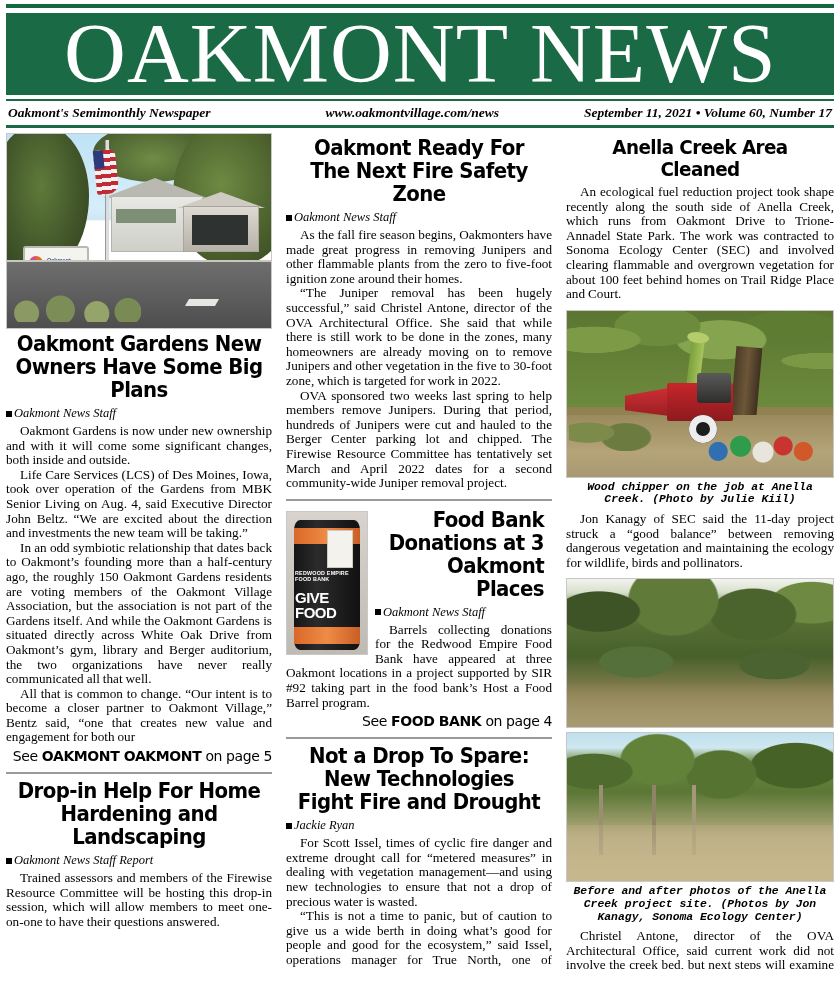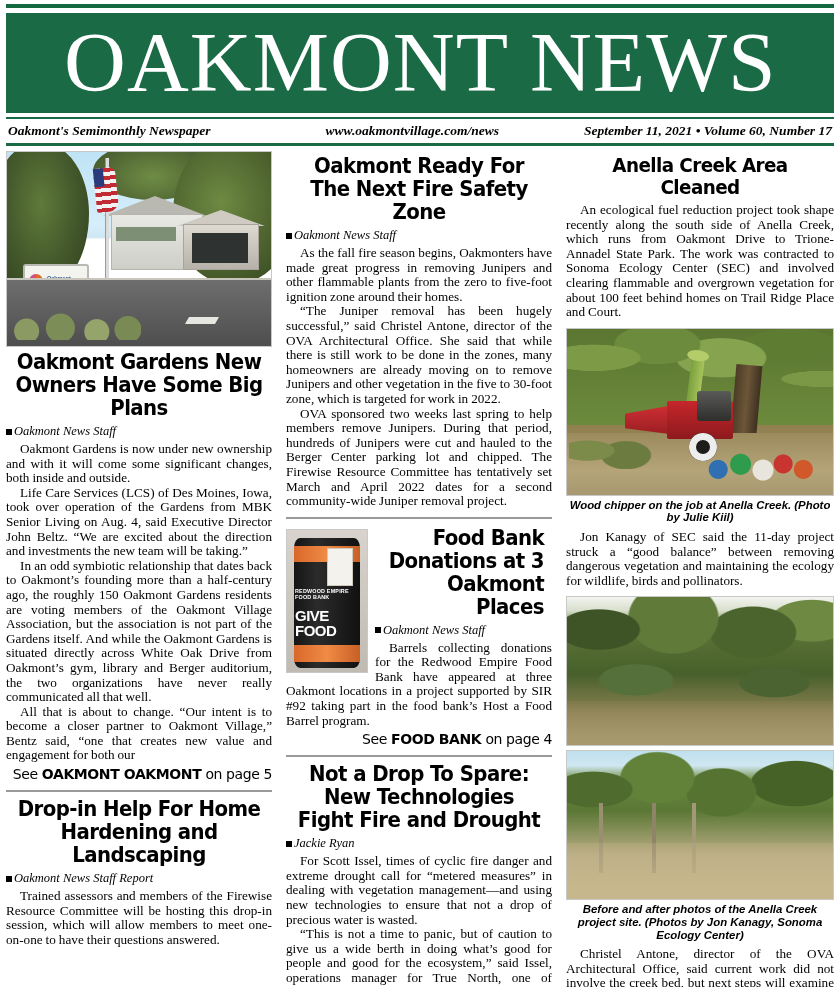--- a/index.html
+++ b/index.html
@@ -24,21 +24,21 @@
   }
 
   
   .top-rule {
     height: 4px;
     background: #14683f;
     margin: 4px 0 5px 0;
   }
   .masthead-banner {
     background: #1a6b45;
-    height: 100px;
+    height: 82px;
     display: flex;
     align-items: center;
     justify-content: center;
     overflow: hidden;
   }
   .masthead-title {
     color: #ffffff;
     font-family: "Liberation Serif", "DejaVu Serif", serif;
     font-size: 84px;
     line-height: 84px;
@@ -133,21 +133,21 @@
     margin-top: 3px;
     letter-spacing: -0.4px;
   }
   .jump b { font-weight: bold; }
   .rule-gray {
     height: 2px;
     background: #9a9a9a;
     margin: 8px 0 6px 0;
   }
   .caption {
-    font-family: Liberation Sans, sans-serif;
+    font-family: Liberation Mono, monospace;
     font-style: italic;
     font-weight: bold;
     font-size: 11.4px;
     line-height: 12.6px;
     text-align: center;
     margin: 3px 0 6px 0;
   }
 
   
   .photo {
@@ -455,21 +455,21 @@
       </div>
 
       <h2 class="headline">Oakmont Gardens New Owners Have Some Big Plans</h2>
       <div class="byline">
         <span class="sq"></span>
         <span>Oakmont News Staff</span>
       </div>
       <p class="body">Oakmont Gardens is now under new ownership and with it will come some significant changes, both inside and outside.</p>
       <p class="body">Life Care Services (LCS) of Des Moines, Iowa, took over operation of the Gardens from MBK Senior Living on Aug. 4, said Executive Director John Beltz. “We are excited about the direction and investments the new team will be taking.”</p>
       <p class="body">In an odd symbiotic relationship that dates back to Oakmont’s founding more than a half-century ago, the roughly 150 Oakmont Gardens residents are voting members of the Oakmont Village Association, but the association is not part of the Gardens itself. And while the Oakmont Gardens is situated directly across White Oak Drive from Oakmont’s gym, library and Berger auditorium, the two organizations have never really communicated all that well.</p>
-      <p class="body">All that is about to change. “Our intent is to become a closer partner to Oakmont Village,” Bentz said, “one that creates new value and engagement for both our</p>
+      <p class="body">All that is common to change. “Our intent is to become a closer partner to Oakmont Village,” Bentz said, “one that creates new value and engagement for both our</p>
       <div class="jump"><span>See </span><b>OAKMONT OAKMONT</b><span> on page 5</span></div>
 
       <div class="rule-gray"></div>
 
       <h2 class="headline">Drop-in Help For Home Hardening and Landscaping</h2>
       <div class="byline">
         <span class="sq"></span>
         <span>Oakmont News Staff Report</span>
       </div>
       <p class="body">Trained assessors and members of the Firewise Resource Committee will be hosting this drop-in session, which will allow members to meet one-on-one to have their questions answered.</p>

